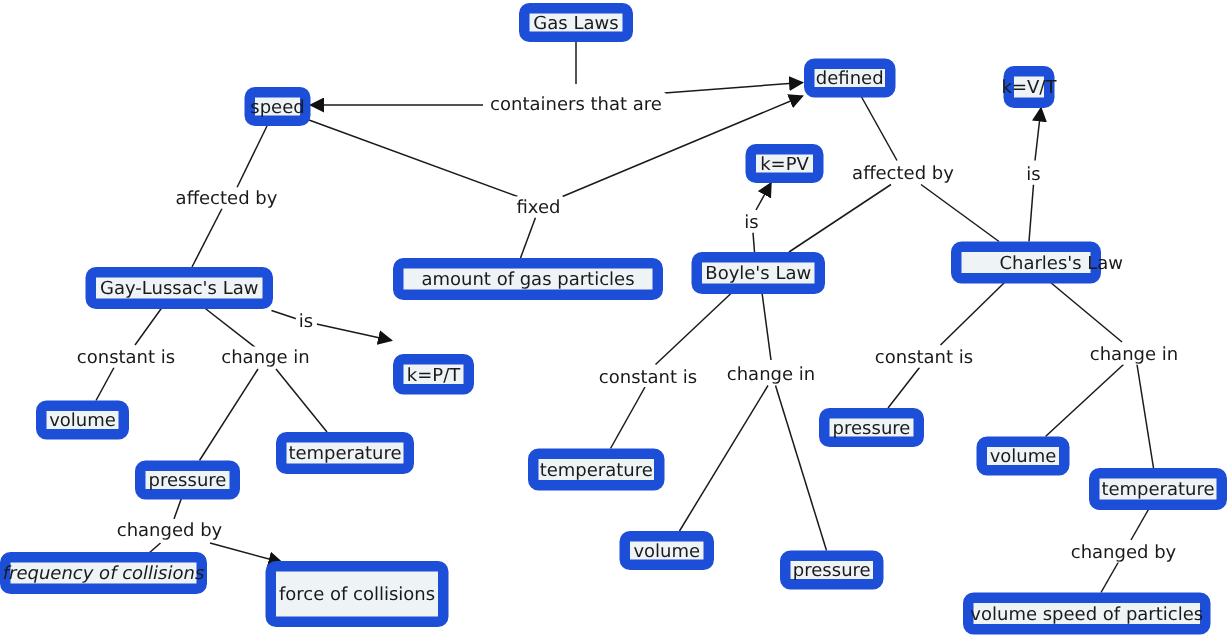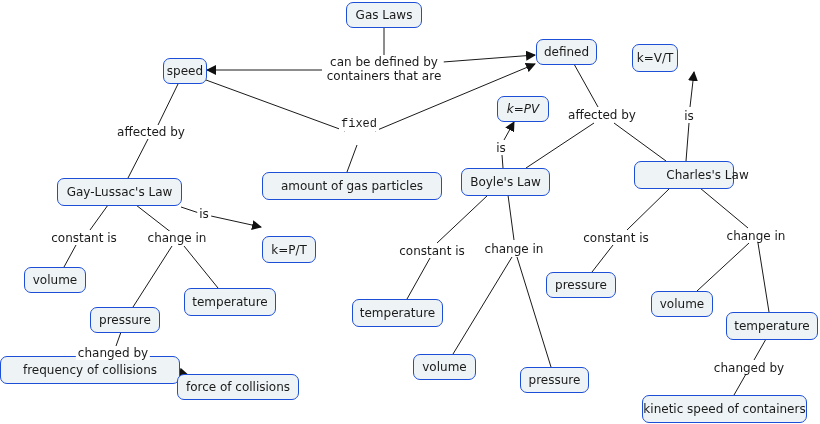--- a/index.html
+++ b/index.html
@@ -1,20 +1,20 @@
 <!DOCTYPE html>
 <html><head>
 <meta charset="utf-8">
 <style>
   html, body { margin: 0; padding: 0; background: #ffffff; }
   body { width: 820px; height: 424px; position: relative; overflow: hidden;
          font-family: "DejaVu Sans", sans-serif; color: #1a1a1a; }
   #edges { position: absolute; left: 0; top: 0; width: 820px; height: 424px; }
   .node { position: absolute; box-sizing: border-box; background: #eef3f5;
-          border: 1px solid #1d4ed8; border-radius: 7px; font-size: 12px;
+          border: 7px solid #1d4ed8; border-radius: 7px; font-size: 12px;
           display: flex; align-items: center; justify-content: center;
           white-space: nowrap; cursor: pointer; }
   .lbl { position: absolute; font-size: 12px; background: #ffffff; line-height: 14px;
          text-align: center; white-space: nowrap; transform: translate(-50%, -50%);
          padding: 0 2px; }
 </style>
 </head>
 <body>
 
 <svg id="edges" xmlns="http://www.w3.org/2000/svg">
@@ -72,46 +72,45 @@
     <line x1="758" y1="243" x2="769" y2="312"></line>
 
     <line x1="766" y1="339" x2="754" y2="360"></line>
     <line x1="746" y1="374" x2="734" y2="395"></line>
   </g>
 </svg>
 
 <div class="node" style="left:346px;top:2px;width:76px;height:26px;">Gas Laws</div>
 <div class="node" style="left:163px;top:58px;width:44px;height:26px;">speed</div>
 <div class="node" style="left:536px;top:39px;width:61px;height:26px;">defined</div>
-<div class="node" style="left:632px;top:44px;width:46px;height:28px;">k=V/T</div>
-<div class="node" style="left:497px;top:96px;width:52px;height:26px;font-style:italic;">k=PV</div>
+<div class="node" style="left:669px;top:44px;width:34px;height:28px;">k=V/T</div>
+<div class="node" style="left:497px;top:96px;width:52px;height:26px;">k=PV</div>
 <div class="node" style="left:57px;top:178px;width:125px;height:28px;">Gay-Lussac's Law</div>
 <div class="node" style="left:262px;top:172px;width:180px;height:28px;">amount of gas particles</div>
 <div class="node" style="left:461px;top:168px;width:89px;height:28px;">Boyle's Law</div>
 <div class="node" style="left:634px;top:161px;width:100px;height:28px;padding-left:47px;">Charles's Law</div>
 <div class="node" style="left:262px;top:236px;width:54px;height:27px;">k=P/T</div>
 <div class="node" style="left:24px;top:267px;width:62px;height:26px;">volume</div>
 <div class="node" style="left:184px;top:288px;width:92px;height:28px;">temperature</div>
 <div class="node" style="left:90px;top:307px;width:70px;height:26px;">pressure</div>
-<div class="node" style="left:0px;top:356px;width:180px;height:28px;">frequency of collisions</div>
-<div class="node" style="left:177px;top:374px;width:122px;height:26px;">force of collisions</div>
+<div class="node" style="left:0px;top:368px;width:138px;height:28px;font-style:italic;">frequency of collisions</div>
+<div class="node" style="left:177px;top:374px;width:122px;height:44px;">force of collisions</div>
 <div class="node" style="left:352px;top:299px;width:91px;height:28px;">temperature</div>
 <div class="node" style="left:413px;top:354px;width:63px;height:26px;">volume</div>
 <div class="node" style="left:520px;top:367px;width:69px;height:26px;">pressure</div>
 <div class="node" style="left:546px;top:272px;width:70px;height:26px;">pressure</div>
 <div class="node" style="left:651px;top:291px;width:62px;height:26px;">volume</div>
 <div class="node" style="left:726px;top:312px;width:92px;height:28px;">temperature</div>
-<div class="node" style="left:642px;top:395px;width:165px;height:28px;">kinetic speed of containers</div>
+<div class="node" style="left:642px;top:395px;width:165px;height:28px;">volume speed of particles</div>
 
 <div class="lbl" style="left:384px;top:69px;">
-  <div>can be defined by</div>
   <div>containers that are</div>
 </div>
 <div class="lbl" style="left:151px;top:132px;">affected by</div>
-<div class="lbl" style="left:359px;top:124px;font-family:Liberation Mono, monospace;">fixed</div>
+<div class="lbl" style="left:359px;top:138px;">fixed</div>
 <div class="lbl" style="left:602px;top:115px;">affected by</div>
 <div class="lbl" style="left:204px;top:214px;">is</div>
 <div class="lbl" style="left:84px;top:238px;">constant is</div>
 <div class="lbl" style="left:177px;top:238px;">change in</div>
 <div class="lbl" style="left:113px;top:353px;">changed by</div>
 <div class="lbl" style="left:501px;top:148px;">is</div>
 <div class="lbl" style="left:432px;top:251px;">constant is</div>
 <div class="lbl" style="left:514px;top:249px;">change in</div>
 <div class="lbl" style="left:689px;top:116px;">is</div>
 <div class="lbl" style="left:616px;top:238px;">constant is</div>

